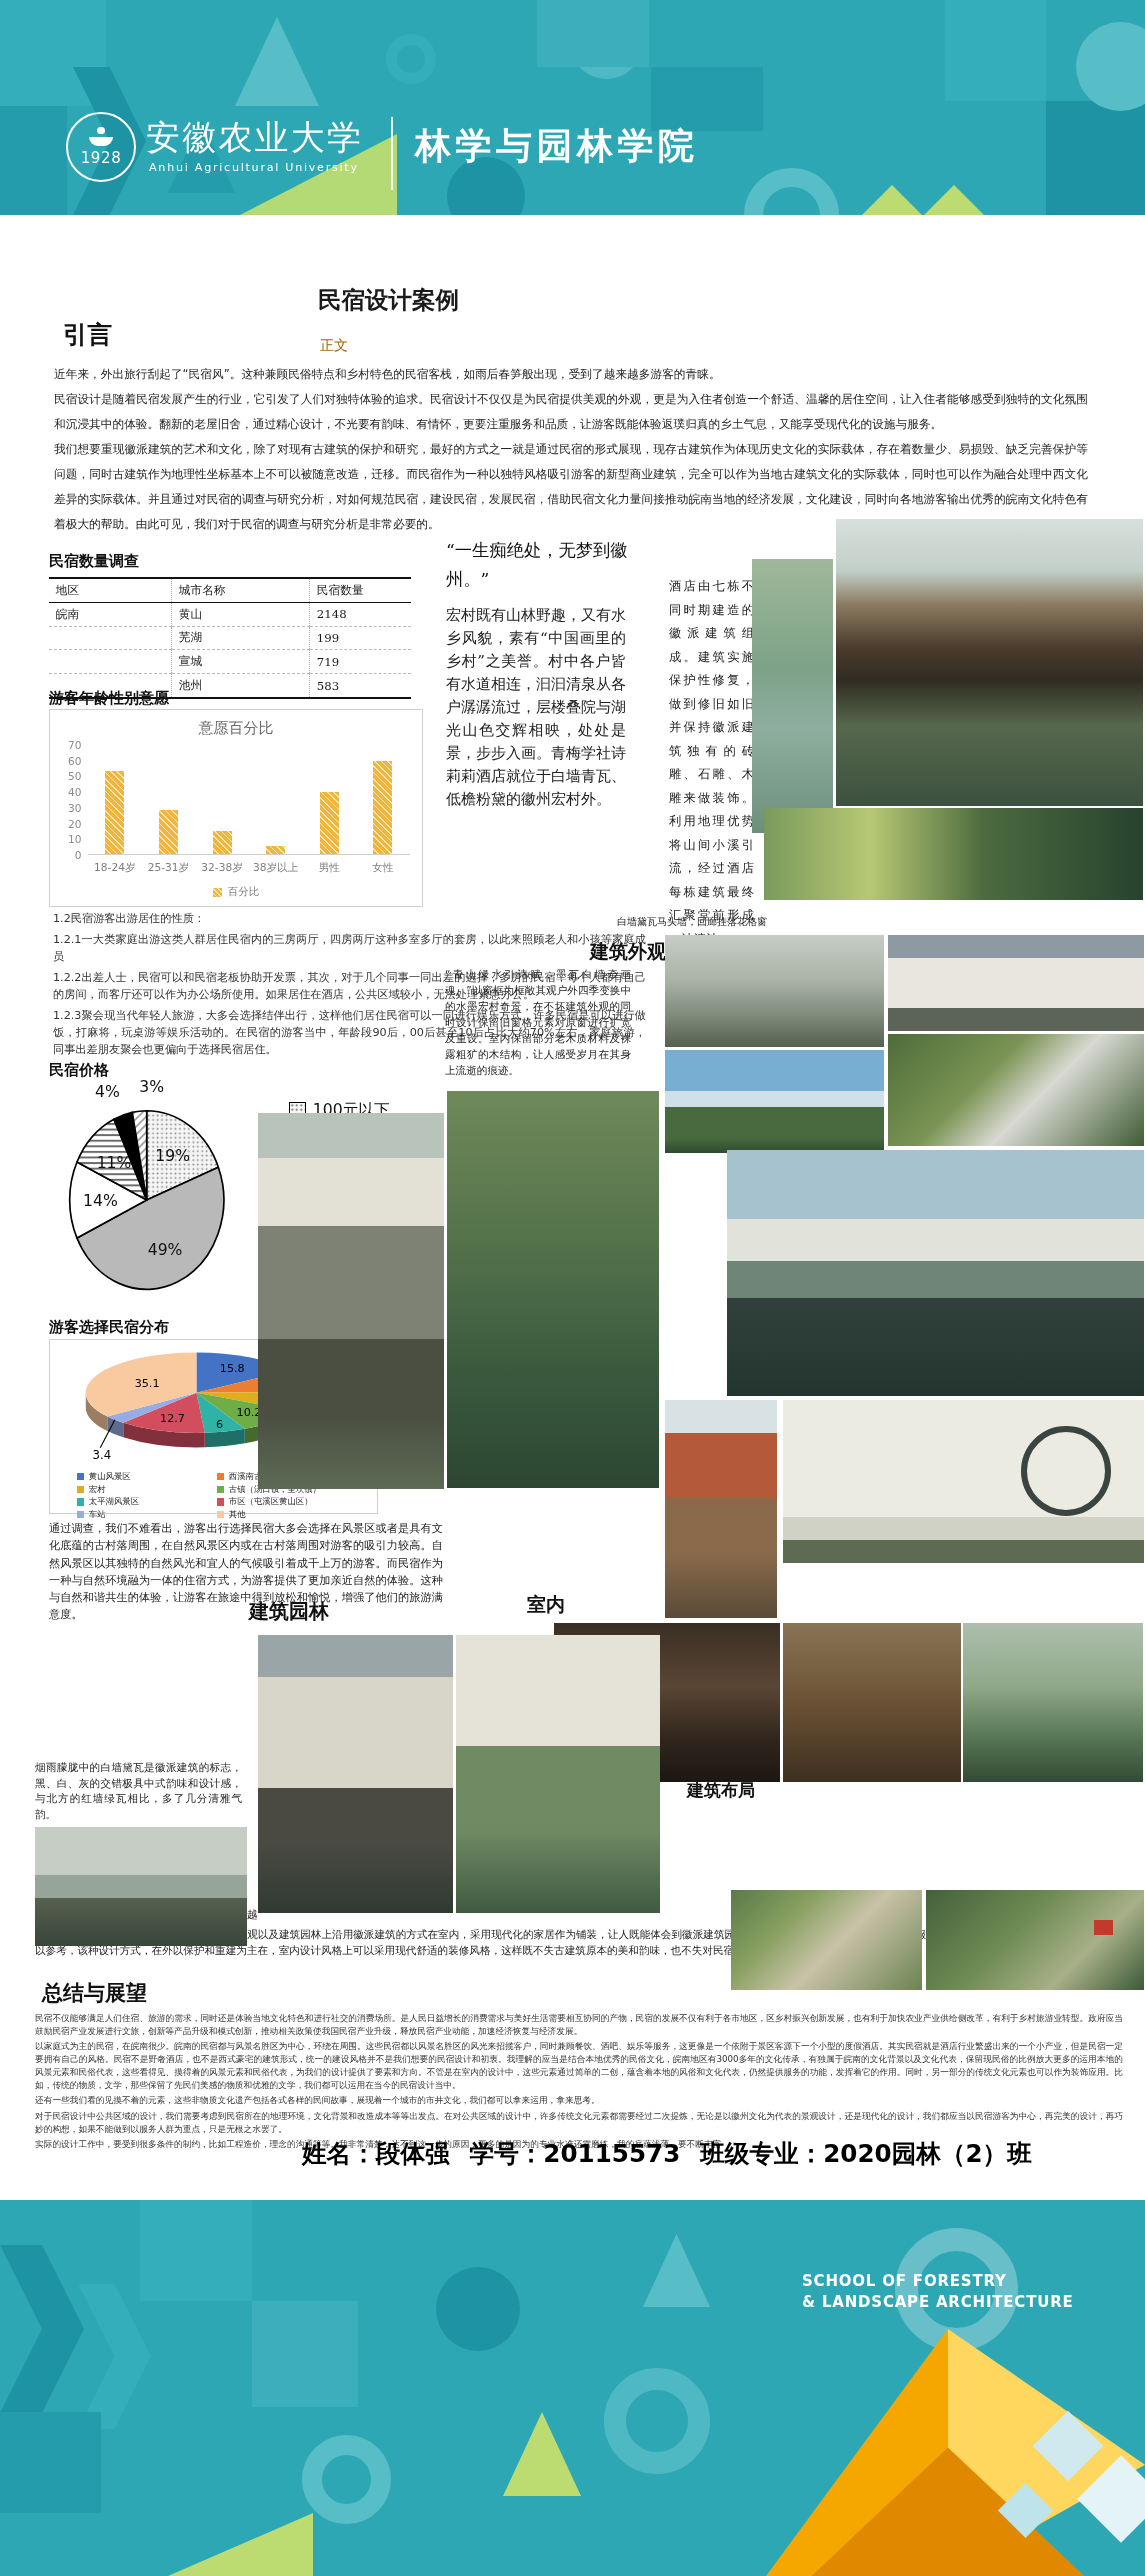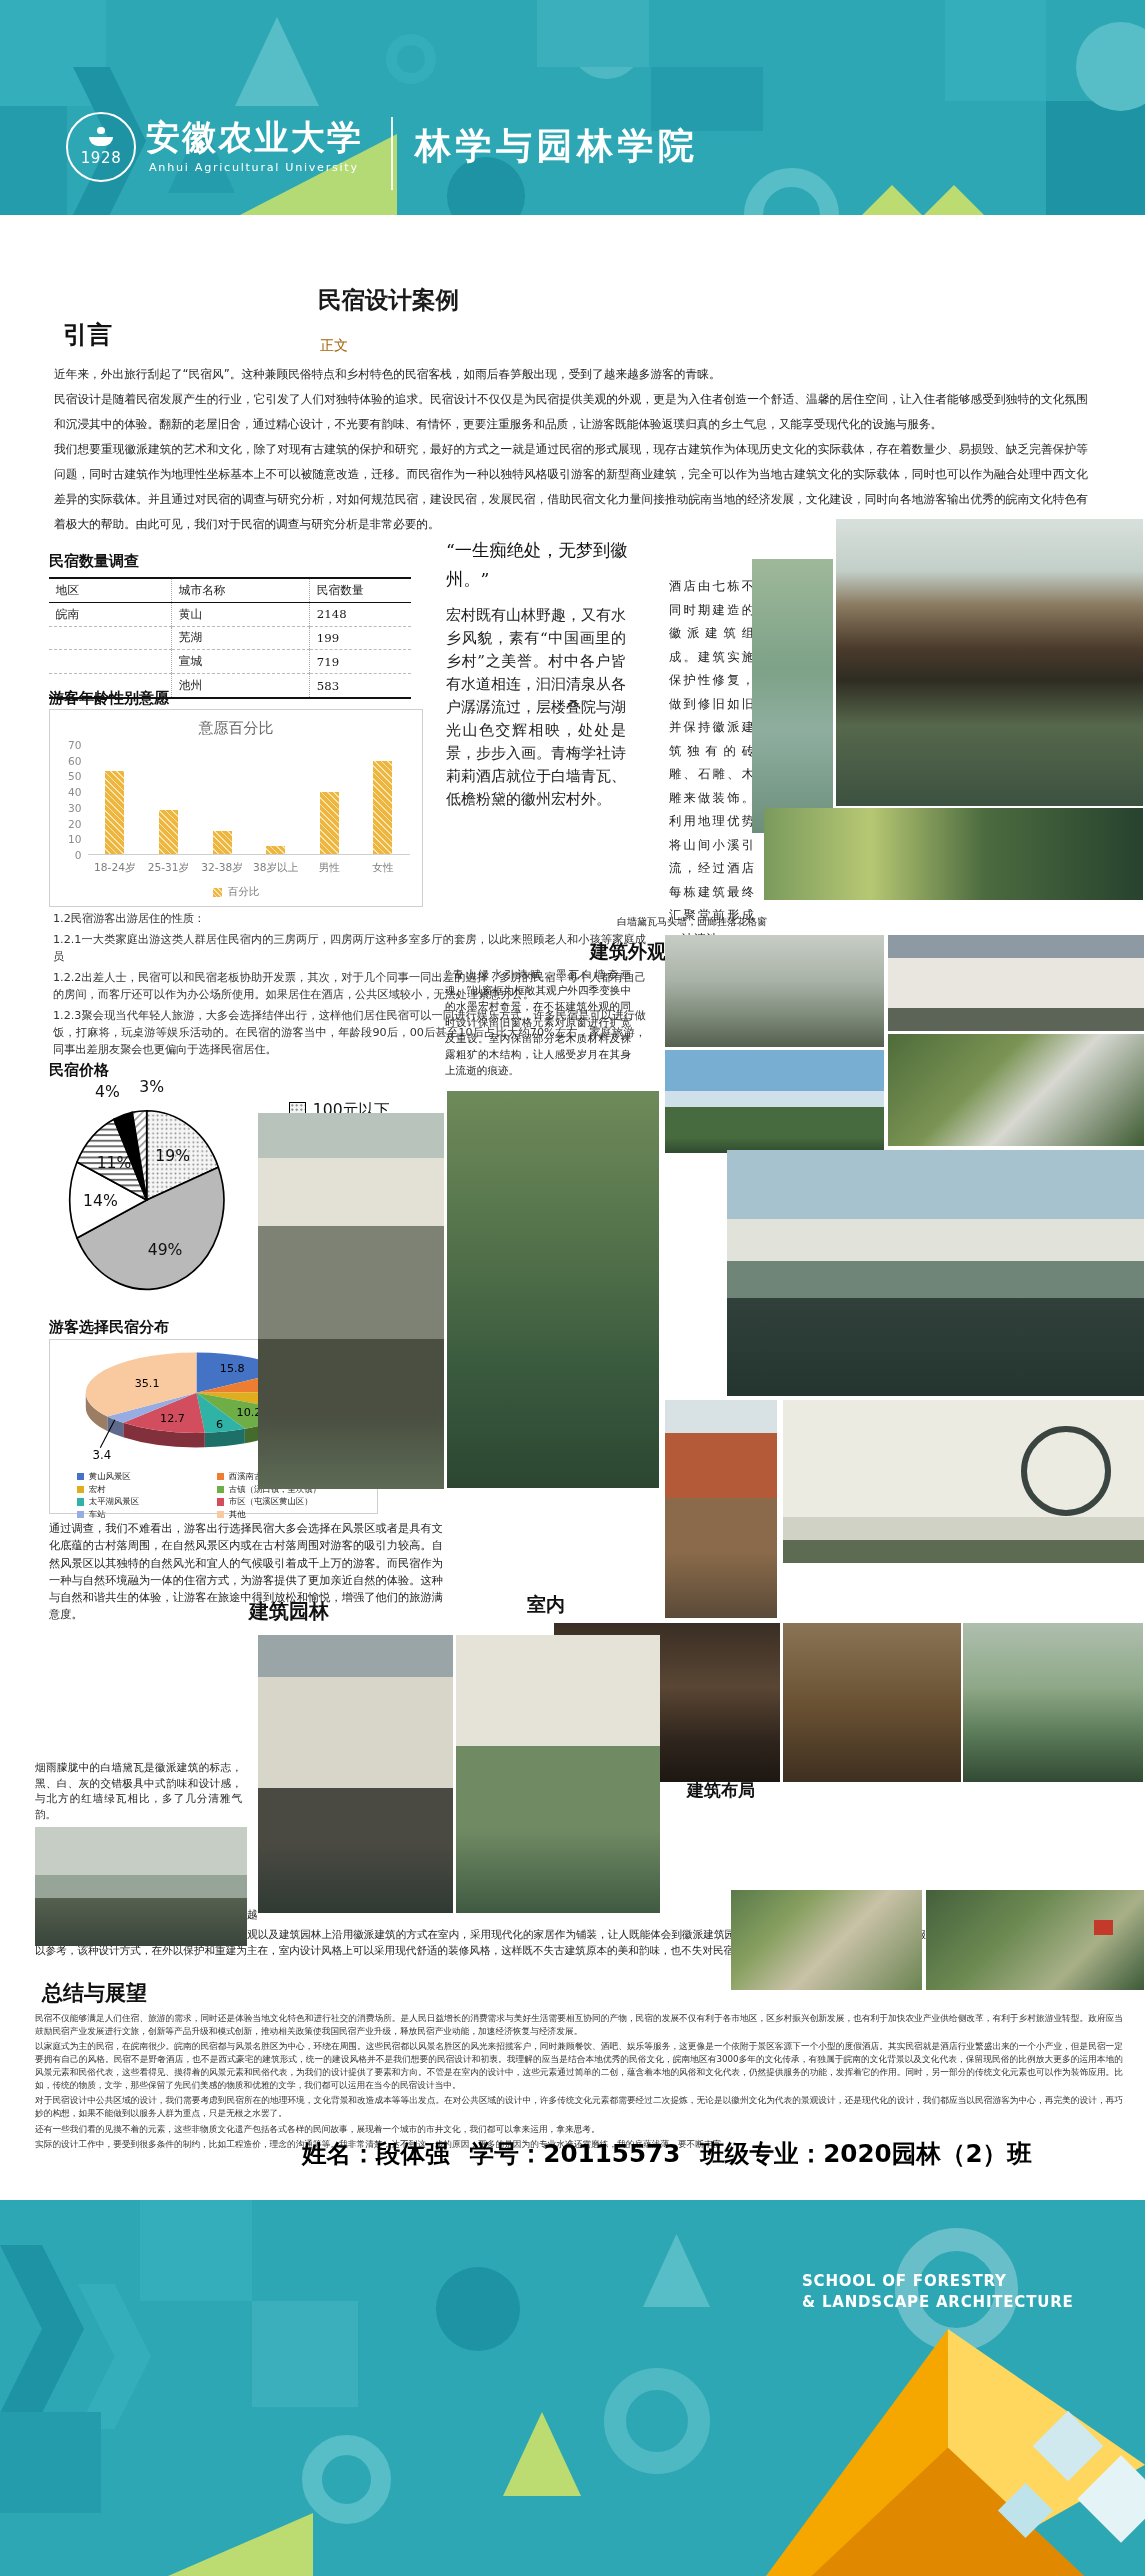--- a/index.html
+++ b/index.html
@@ -15,21 +15,21 @@
   .serif{font-family:"DejaVu Serif","Liberation Serif",serif;}
   .photo{position:absolute;}
   .sec-h{position:absolute;font-weight:bold;color:#111;}
   .para{position:absolute;text-align:justify;color:#222;}
   
   .logo-circle{position:absolute;left:66px;top:112px;width:66px;height:66px;border:2.2px solid #fff;border-radius:50%;
     display:flex;flex-direction:column;align-items:center;justify-content:center;color:#fff;}
   .lg-flame{width:7.8px;height:7.8px;border-radius:50%;background:#fff;}
   .lg-book{width:23.5px;height:9px;background:#fff;border-radius:0 0 11.2px 11.2px;margin-top:2.8px;}
   .logo-year{font-size:15px;margin-top:3.4px;letter-spacing:0.6px;}
-  .uni-cn{position:absolute;left:146px;top:115px;font-size:34px;font-weight:bold;color:#fff;letter-spacing:2.2px;}
+  .uni-cn{position:absolute;left:146px;top:115px;font-size:34px;font-weight:normal;color:#fff;letter-spacing:2.2px;}
   .uni-en{position:absolute;left:149px;top:161px;font-size:11.2px;color:#fff;letter-spacing:1.7px;}
   .logo-div{position:absolute;left:391px;top:117px;width:2.2px;height:73px;background:rgba(255,255,255,.9);}
   .college-cn{position:absolute;left:415px;top:122px;font-size:36px;font-weight:bold;color:#fff;letter-spacing:4.5px;}
   
   .stable{position:absolute;left:49px;top:577px;width:362px;border-collapse:collapse;
     border-top:2.2px solid #111;border-bottom:2.2px solid #111;font-family:"DejaVu Serif","Liberation Serif",serif;}
   .stable th,.stable td{font-size:11.7px;text-align:left;padding:3.9px 3.4px 3.9px 6.7px;font-weight:normal;
     border-left:0.6px dotted #aaa;}
   .stable th:first-child,.stable td:first-child{border-left:none;}
   .stable thead th{border-bottom:1.1px solid #111;}
@@ -336,22 +336,22 @@
   <div class="para" style="left:35px;top:1760px;width:207px;font-size:10.6px;line-height:15.7px;">烟雨朦胧中的白墙黛瓦是徽派建筑的标志，黑、白、灰的交错极具中式韵味和设计感，与北方的红墙绿瓦相比，多了几分清雅气韵。</div>
   <div class="sec-h" style="left:687px;top:1779px;font-size:17px;">建筑布局</div>
 
   <div class="abs" style="left:35px;top:1908px;font-size:10.6px;color:#222;">建筑位置处于宏村内，依山傍水，地理位置优越</div>
   <div class="para" style="left:35px;top:1926px;width:1082px;font-size:10.6px;line-height:16px;">设计师很好的对徽派建筑加以改造，在建筑外观以及建筑园林上沿用徽派建筑的方式在室内，采用现代化的家居作为铺装，让人既能体会到徽派建筑园林的同时还可以享受现代化家居的智能服务，我们在设计徽派建筑物民宿时，也可以参考，该种设计方式，在外以保护和重建为主在，室内设计风格上可以采用现代舒适的装修风格，这样既不失古建筑原本的美和韵味，也不失对民宿舒适性的处理。</div>
 
   <div class="sec-h" style="left:42px;top:1979px;font-size:21px;">总结与展望</div>
   <div class="para" style="left:35px;top:2012px;width:1088px;font-size:8.7px;line-height:13px;color:#333;">
     <p style="margin:0 0 2.2px 0;">民宿不仅能够满足人们住宿、旅游的需求，同时还是体验当地文化特色和进行社交的消费场所。是人民日益增长的消费需求与美好生活需要相互协同的产物，民宿的发展不仅有利于各市地区，区乡村振兴创新发展，也有利于加快农业产业供给侧改革，有利于乡村旅游业转型。政府应当鼓励民宿产业发展进行文旅，创新等产品升级和模式创新，推动相关政策使我国民宿产业升级，释放民宿产业动能，加速经济恢复与经济发展。</p>
     <p style="margin:0 0 2.2px 0;">以家庭式为主的民宿，在皖南很少。皖南的民宿都与风景名胜区为中心，环绕在周围。这些民宿都以风景名胜区的风光来招揽客户，同时兼顾餐饮、酒吧、娱乐等服务，这更像是一个依附于景区客源下一个小型的度假酒店。其实民宿就是酒店行业繁盛出来的一个小产业，但是民宿一定要拥有自己的风格。民宿不是野奢酒店，也不是西式豪宅的建筑形式，统一的建设风格并不是我们想要的民宿设计和初衷。我理解的应当是结合本地优秀的民俗文化，皖南地区有3000多年的文化传承，有独属于皖南的文化背景以及文化代表，保留现民俗的比例放大更多的运用本地的风景元素和民俗代表，这些看得见、摸得着的风景元素和民俗代表，为我们的设计提供了要素和方向。不管是在室内的设计中，这些元素通过简单的二创，蕴含着本地的风俗和文化代表，仍然提供服务的功能，发挥着它的作用。同时，另一部分的传统文化元素也可以作为装饰应用。比如，传统的物质，文学，那些保留了先民们美感的物质和优雅的文学，我们都可以运用在当今的民宿设计当中。</p>
+    <p style="margin:0 0 2.2px 0;">还有一些我们看的见摸不着的元素，这些非物质文化遗产包括各式各样的民间故事，展现着一个城市的市井文化，我们都可以拿来运用，拿来思考。</p>
     <p style="margin:0 0 2.2px 0;">对于民宿设计中公共区域的设计，我们需要考虑到民宿所在的地理环境，文化背景和改造成本等等出发点。在对公共区域的设计中，许多传统文化元素都需要经过二次提炼，无论是以徽州文化为代表的景观设计，还是现代化的设计，我们都应当以民宿游客为中心，再完美的设计，再巧妙的构想，如果不能做到以服务人群为重点，只是无根之水罢了。</p>
-    <p style="margin:0 0 2.2px 0;">还有一些我们看的见摸不着的元素，这些非物质文化遗产包括各式各样的民间故事，展现着一个城市的市井文化，我们都可以拿来运用，拿来思考。</p>
     <p style="margin:0;">实际的设计工作中，要受到很多条件的制约，比如工程造价，理念的沟通等等。我非常清楚，达不到这一步的原因，更多的是因为的专业水准还需磨练，我的底蕴浅薄，要不断丰富</p>
   </div>
 
   <div class="credits">
     <span>姓名：段体强</span><span>学号：20115573</span><span>班级专业：2020园林（2）班</span>
   </div>
 
   <div class="photo" style="left:836px;top:519px;width:307px;height:287px;background:linear-gradient(180deg,#d8e0dc 0%,#c2cfc9 18%,#8a7a60 30%,#4a3b2c 45%,#2f2c22 56%,#56684c 72%,#3c5140 100%);"></div>
   <div class="photo" style="left:752px;top:559px;width:81px;height:274px;background:linear-gradient(180deg,#9fb89a,#7da287 40%,#8fae9f 62%,#6c8f7b);"></div>
   <div class="photo" style="left:764px;top:808px;width:379px;height:92px;background:linear-gradient(90deg,#7a9a5d,#b7c873 28%,#4c6b3f 58%,#27422e);"></div>

